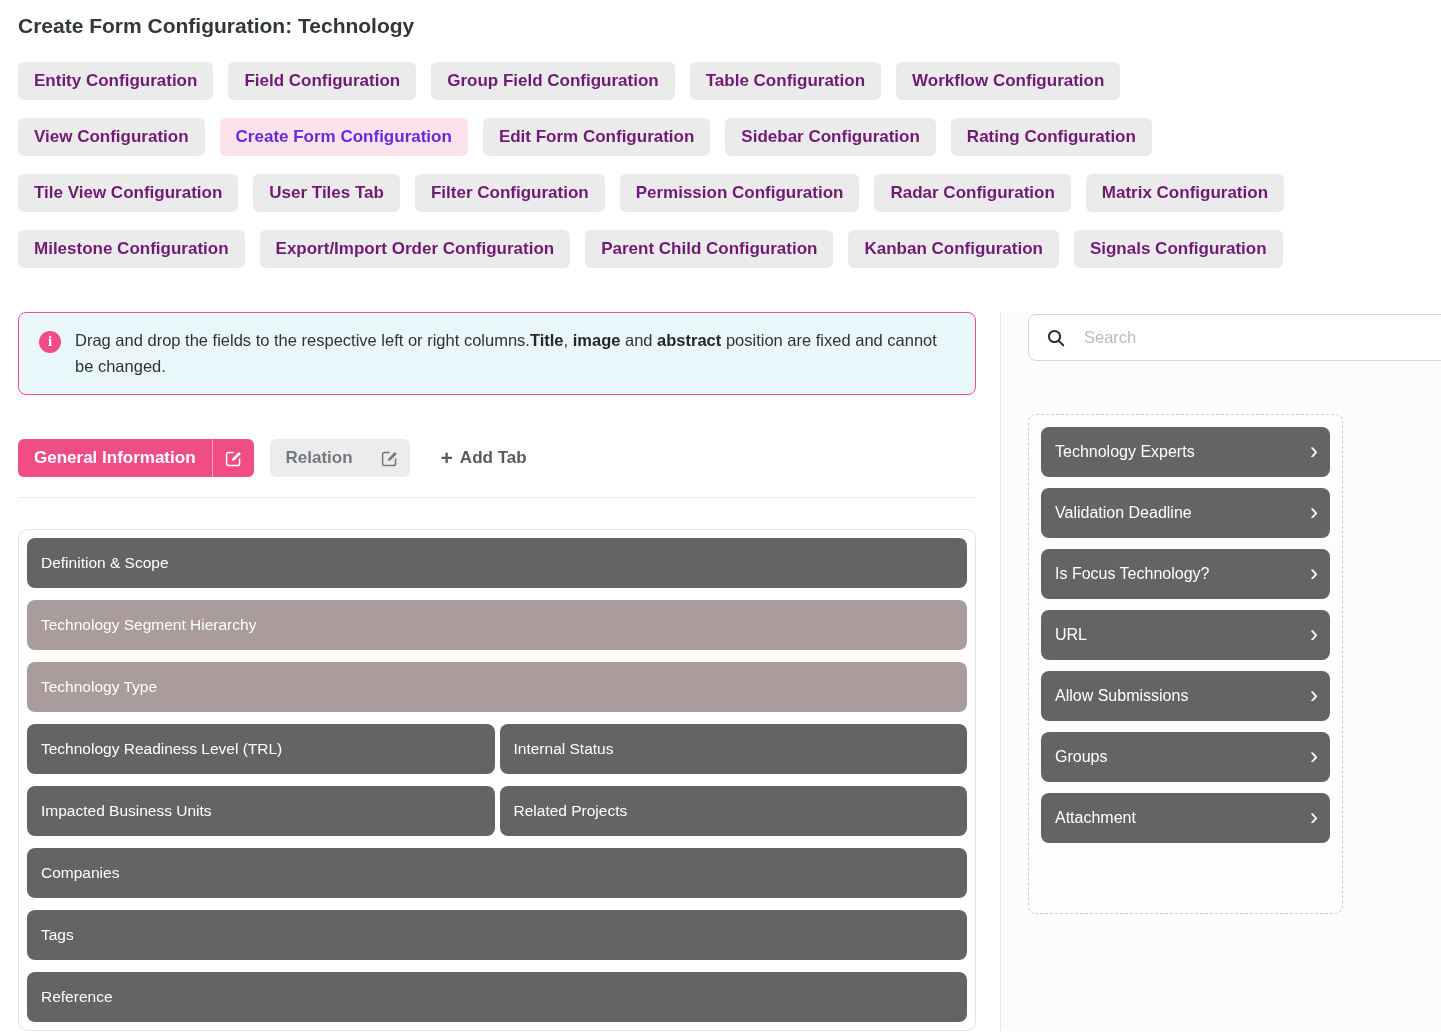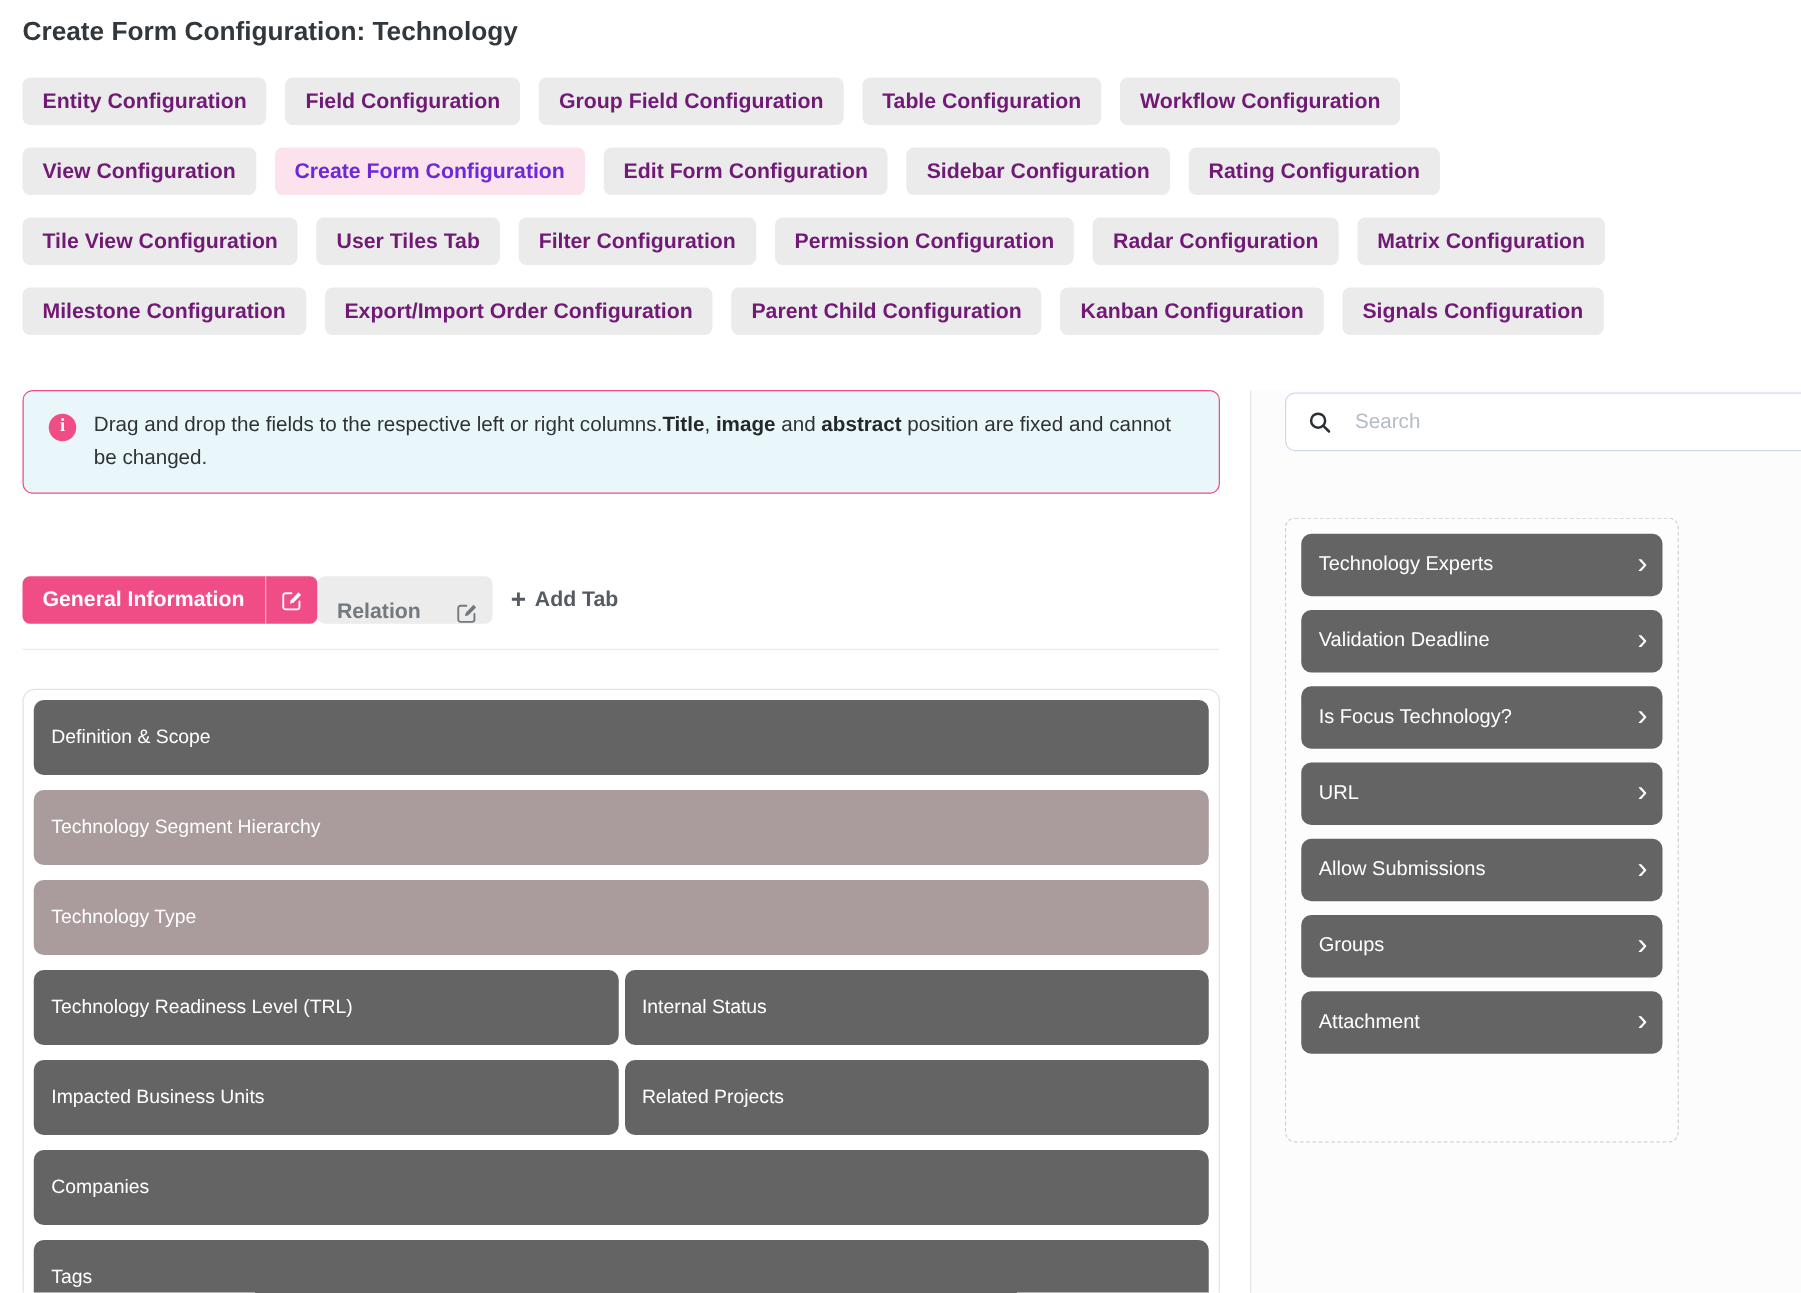--- a/index.html
+++ b/index.html
@@ -41,50 +41,50 @@
   }
   .info-icon {
     flex: none; width: 22px; height: 22px; border-radius: 50%;
     background: #f04d87; color: #fff; font-weight: 700; font-size: 15px;
     font-family: "Liberation Serif", serif;
     display: flex; align-items: center; justify-content: center; margin-top: 3px;
   }
   .alert b { font-weight: 700; color: #24282c; }
 
   
-  .form-tabs { margin-top: 66px; display: flex; align-items: center; }
+  .form-tabs { margin-top: 44px; display: flex; align-items: center; gap: 16px; }
   .tab-btn {
     display: inline-flex; align-items: stretch; height: 38px; border: none;
     border-radius: 6px; font-family: inherit; font-size: 17px; font-weight: 700;
     cursor: pointer; padding: 0; overflow: hidden;
   }
   .tab-btn .tab-label { display: flex; align-items: center; padding: 0 16px; }
   .tab-btn .edit-wrap { display: flex; align-items: center; padding: 0 12px; }
   .tab-btn.active { background: #f04d87; color: #ffffff; }
   .tab-btn.active .edit-wrap { border-left: 1px solid rgba(255,255,255,0.5); }
-  .tab-btn.inactive { background: #ececec; color: #72797f; align-items: flex-end; }
+  .tab-btn.inactive { background: #ececec; color: #72797f; }
   .add-tab {
     display: inline-flex; align-items: center; gap: 7px; margin-left: 9px;
     background: none; border: none; cursor: pointer;
     font-family: inherit; font-size: 17px; font-weight: 700; color: #565b61;
   }
   .add-tab .plus { font-size: 21px; font-weight: 700; line-height: 1; margin-top: -2px; }
 
   .tabs-divider { width: 957px; border: none; border-top: 1px solid #ececec; margin: 20px 0 0 0; }
 
   
   .fields-card {
     margin-top: 31px; width: 958px;
     border: 1px solid #e2e2e2; border-radius: 10px; background: #fff;
     padding: 8px;
   }
   .field-row { display: flex; gap: 5px; margin-bottom: 12px; }
   .field-row:last-child { margin-bottom: 0; }
   .fbar {
-    flex: 1; height: 60px; border-radius: 8px; background: #646464;
+    flex: 1; height: 50px; border-radius: 8px; background: #646464;
     color: #ffffff; font-size: 15.5px; display: flex; align-items: center;
     padding: 0 14px; cursor: grab; user-select: none;
   }
   .fbar.mauve { background: #aa9b9c; }
 
   
   .search-box {
     width: 435px; height: 47px; border: 1px solid #cdd9ea; border-radius: 8px;
     background: #fff; display: flex; align-items: center; gap: 16px; padding: 0 17px;
   }

